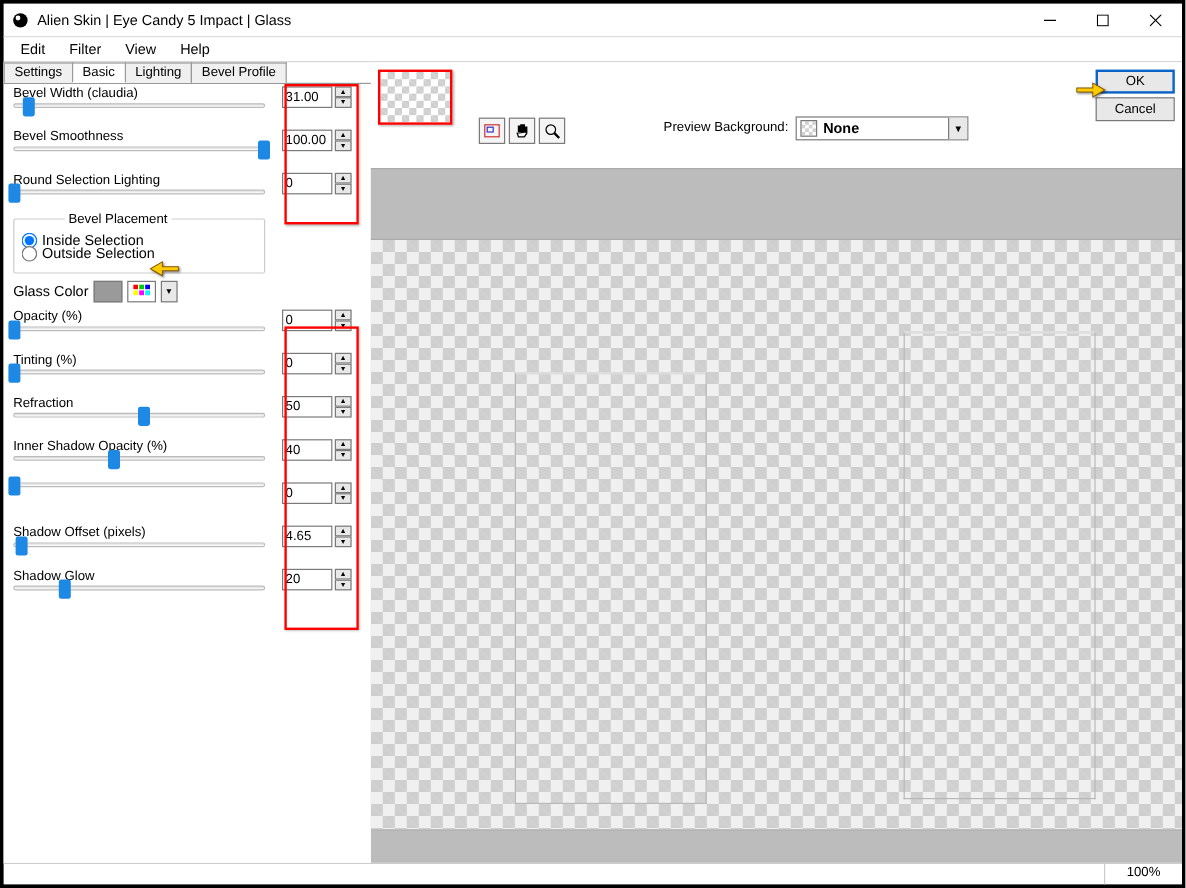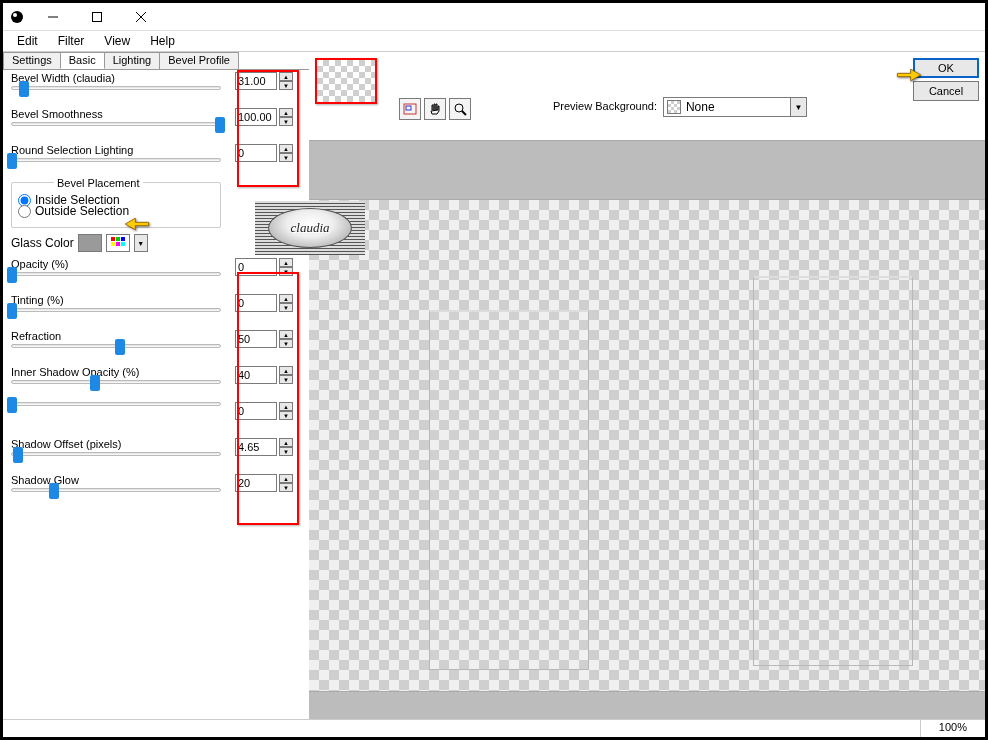--- a/index.html
+++ b/index.html
@@ -40,21 +40,21 @@
 .color-drop { width: 14px; height: 18px; border: 1px solid #7a7a7a; background:#e8e8e8; display:flex; align-items:center; justify-content:center; font-size:7px;}
 .red-box { position: absolute; border: 2px solid #ff0000; pointer-events: none; box-shadow: 1px 1px 2px rgba(0,0,0,0.3); }
 .right-area { flex: 1; display: flex; flex-direction: column; background:#fff;}
 .ra-top { display: flex; height: 88px; background:#fff; align-items: flex-start;}
 .thumb-box { margin: 6px; width: 62px; height: 46px; border: 2px solid #ff0000; box-shadow: 1px 1px 2px rgba(0,0,0,0.3);
   background-image: linear-gradient(45deg,#cfcfcf 25%,transparent 25%,transparent 75%,#cfcfcf 75%),linear-gradient(45deg,#cfcfcf 25%,transparent 25%,transparent 75%,#cfcfcf 75%);
   background-color:#fff; background-size:12px 12px; background-position:0 0,6px 6px;}
 .tool-row { display:flex; gap:3px; margin-top:46px; margin-left:16px;}
 .tool-btn { width: 22px; height: 22px; border: 1px solid #7a7a7a; background:#f4f4f4; display:flex; align-items:center; justify-content:center;}
 .pv-label { margin-left: 34px; margin-top: 48px; font-size: 11px; padding-left: 48px; }
-.pv-select { margin-left: 6px; margin-top: 45px; width: 144px; height: 20px; border:1px solid #7a7a7a; display:flex; align-items:center; padding-left:3px; font-size:11px; position:relative;}
+.pv-select { margin-left: 6px; margin-top: 45px; width: 144px; height: 20px; border:1px solid #7a7a7a; display:flex; align-items:center; padding-left:3px; font-size:11px; position:relative;font-weight:bold;}
 .pv-select .chk-sw { width:14px; height:14px; border:1px solid #7a7a7a; margin-right: 5px;
   background-image: linear-gradient(45deg,#cfcfcf 25%,transparent 25%,transparent 75%,#cfcfcf 75%),linear-gradient(45deg,#cfcfcf 25%,transparent 25%,transparent 75%,#cfcfcf 75%);
   background-color:#fff; background-size:6px 6px; background-position:0 0,3px 3px;}
 .pv-select .dd { position:absolute; right:0; top:0; width:16px; height:100%; border-left:1px solid #7a7a7a; background:#e8e8e8; display:flex; align-items:center; justify-content:center; font-size:8px;}
 .btns { margin-left: auto; margin-top: 6px; margin-right: 6px; display: flex; flex-direction: column; gap: 3px; }
 .dlg-btn { width: 66px; height: 20px; border: 1px solid #7a7a7a; background:#e8e8e8; font-size:11px;}
 .dlg-btn.ok { border: 2px solid #0a64c8; }
 .grayband { height: 60px; background:#bcbcbc; border-bottom:1px solid #aaa; border-top:1px solid #aaa; position: relative;}
 .grayband2 { height: 28px; background:#bcbcbc; border-top:1px solid #aaa;}
 .checker-main { flex:1; position: relative; overflow:hidden;
@@ -78,20 +78,21 @@
 
 <div class="outer-frame">
 
   <div class="titlebar">
     <span class="icon">
       <svg viewBox="0 0 16 16" width="16" height="16">
           <circle cx="8" cy="8" r="6" fill="#000"></circle>
           <circle cx="6" cy="6" r="2" fill="#fff"></circle>
         </svg>
     </span>
+    <span class="title">Alien Skin | Eye Candy 5 Impact | Glass</span>
     <div class="win-controls">
       <div class="win-btn">
           <svg width="10" height="10">
             <line x1="0" y1="5" x2="10" y2="5" stroke="#000"></line>
           </svg>
         </div>
       <div class="win-btn">
           <svg width="10" height="10">
             <rect x="0.5" y="0.5" width="9" height="9" fill="none" stroke="#000"></rect>
           </svg>
@@ -332,21 +333,14 @@
     <svg class="hand-svg" viewBox="0 0 32 24" width="28" height="20">
         <path d="M2 10 L18 10 L18 5 L30 12 L18 19 L18 14 L2 14 Z" fill="#ffcc00" stroke="#8a5a00"></path>
       </svg>
   </span>
   <span class="hand-pointer hp-inside">
     <svg class="hand-svg" viewBox="0 0 32 24" width="28" height="20">
         <path d="M30 10 L14 10 L14 5 L2 12 L14 19 L14 14 L30 14 Z" fill="#ffcc00" stroke="#8a5a00"></path>
       </svg>
   </span>
 
-  <div class="watermark">
-    <div class="watermark-bg">
-      <div class="watermark-oval">
-          <span>claudia</span>
-        </div>
-    </div>
-  </div>
 
 </div>
 
 </body></html>

